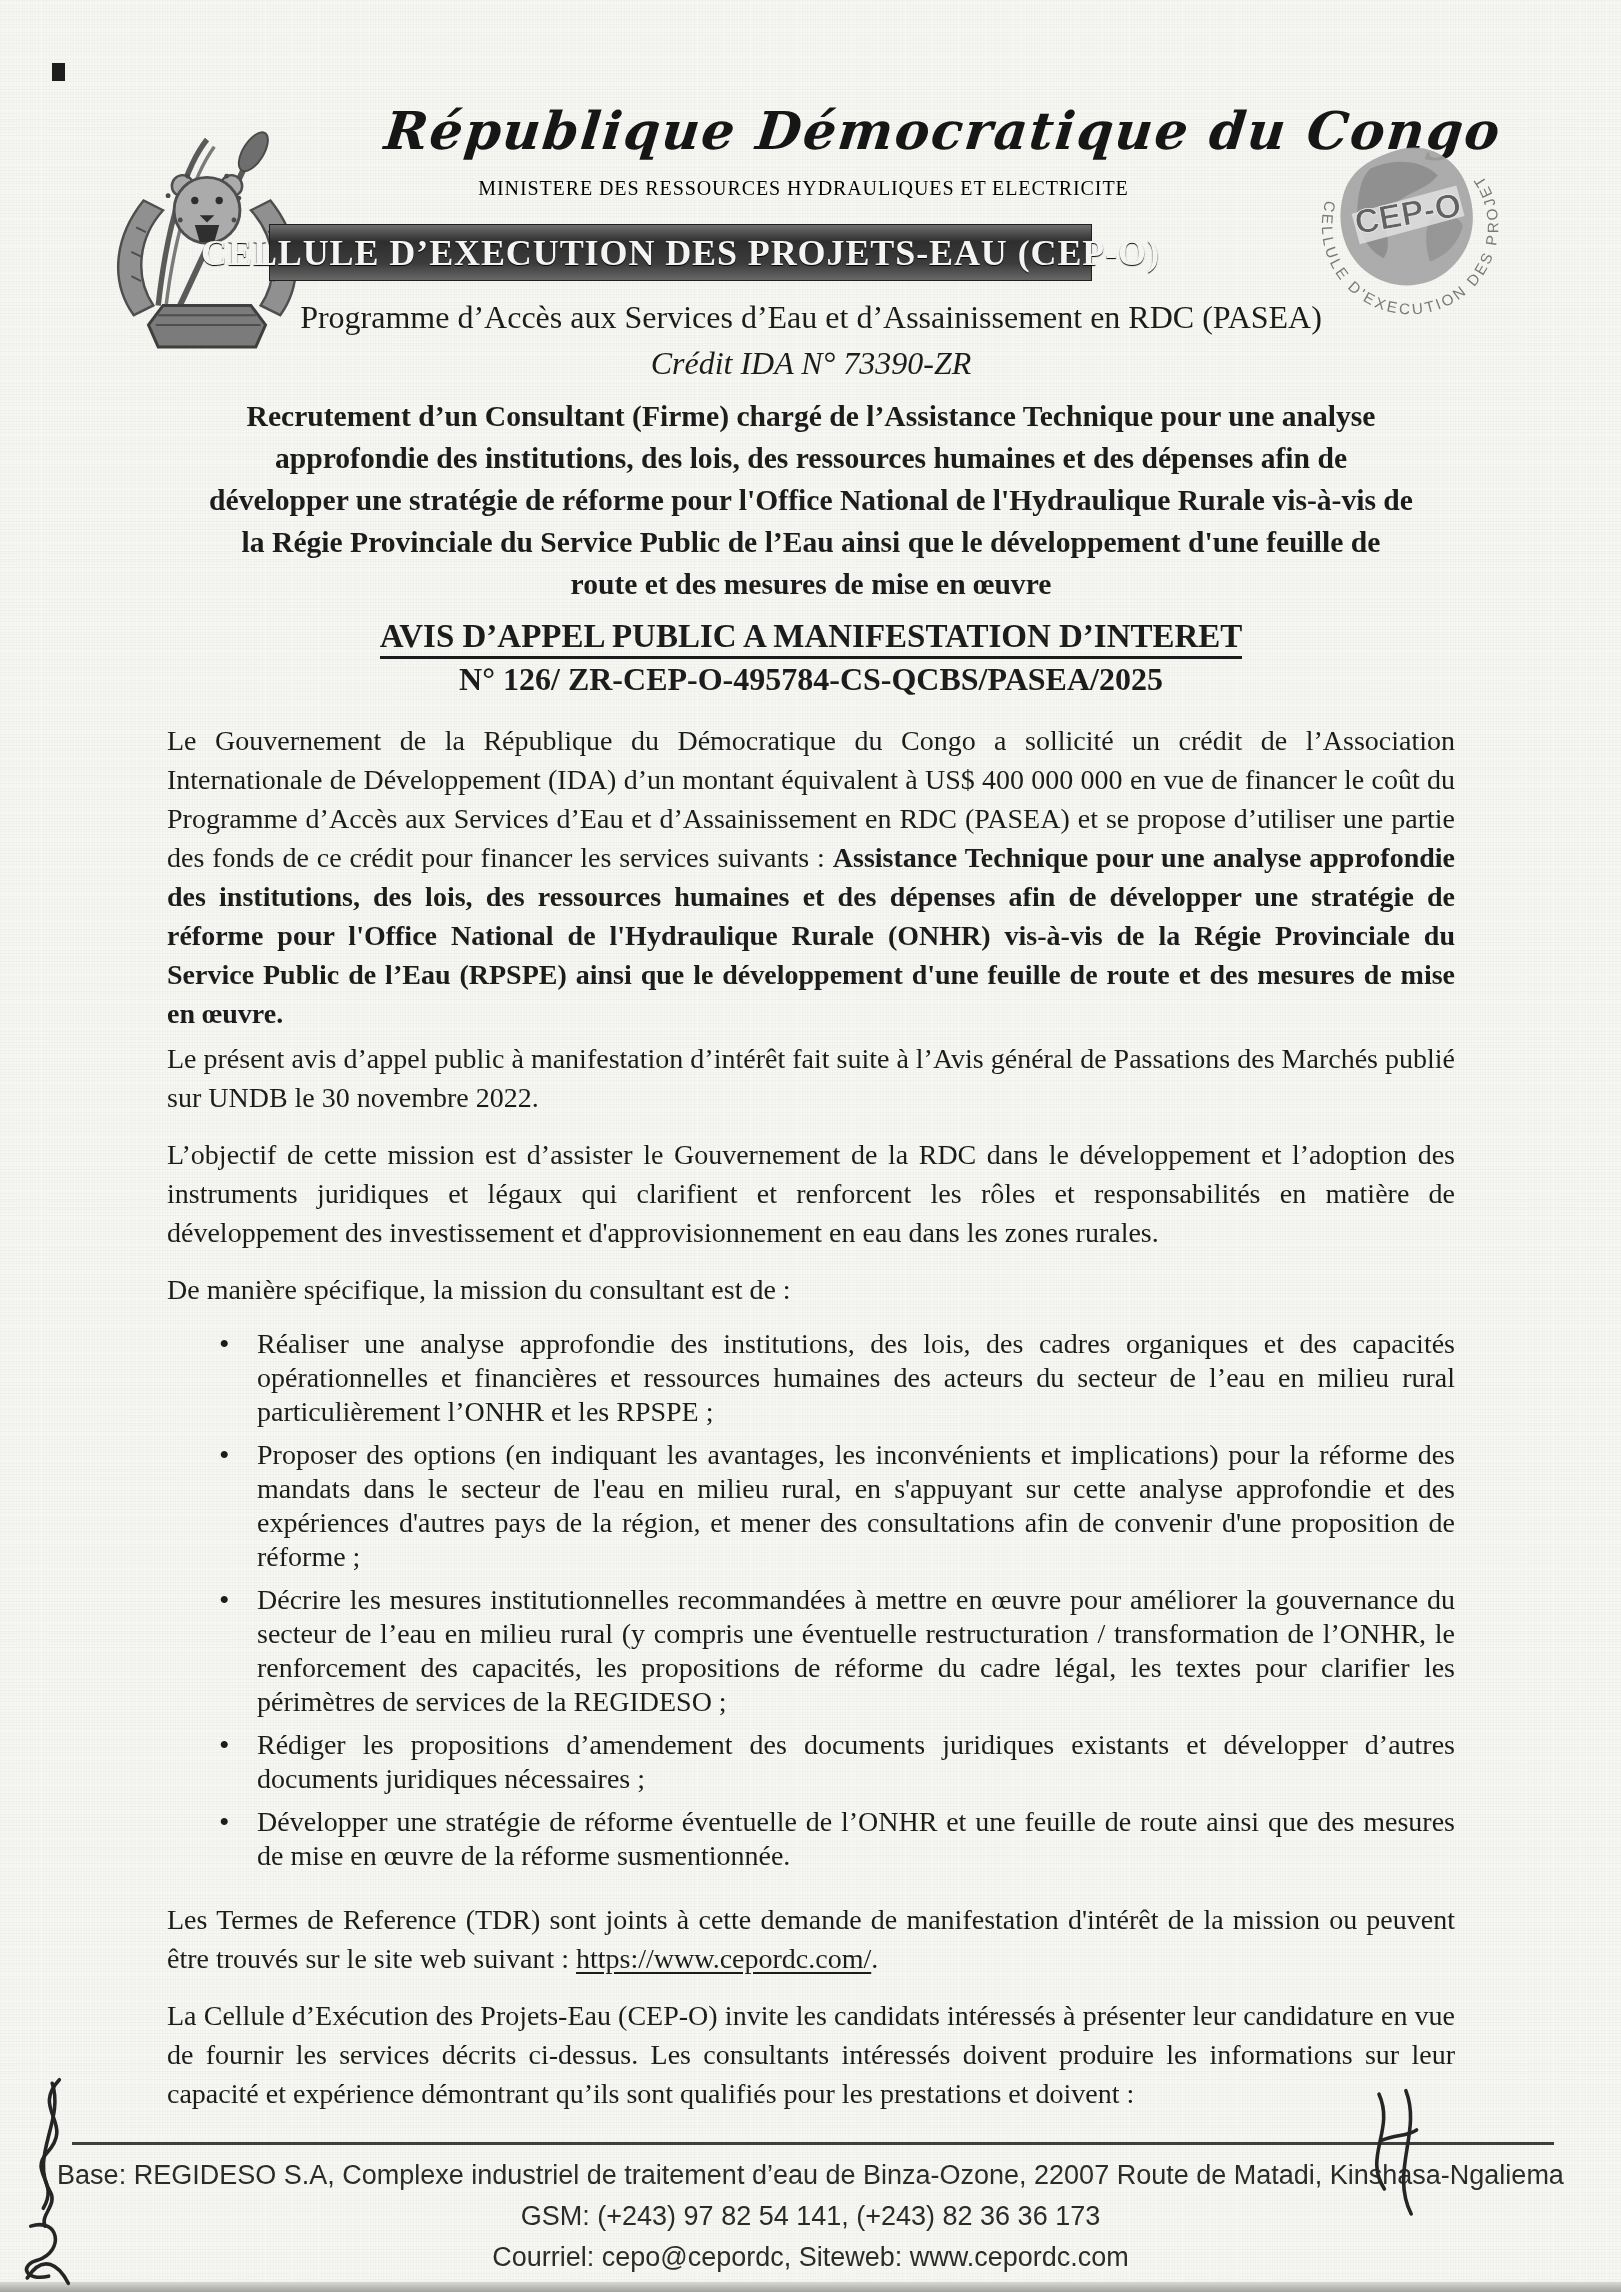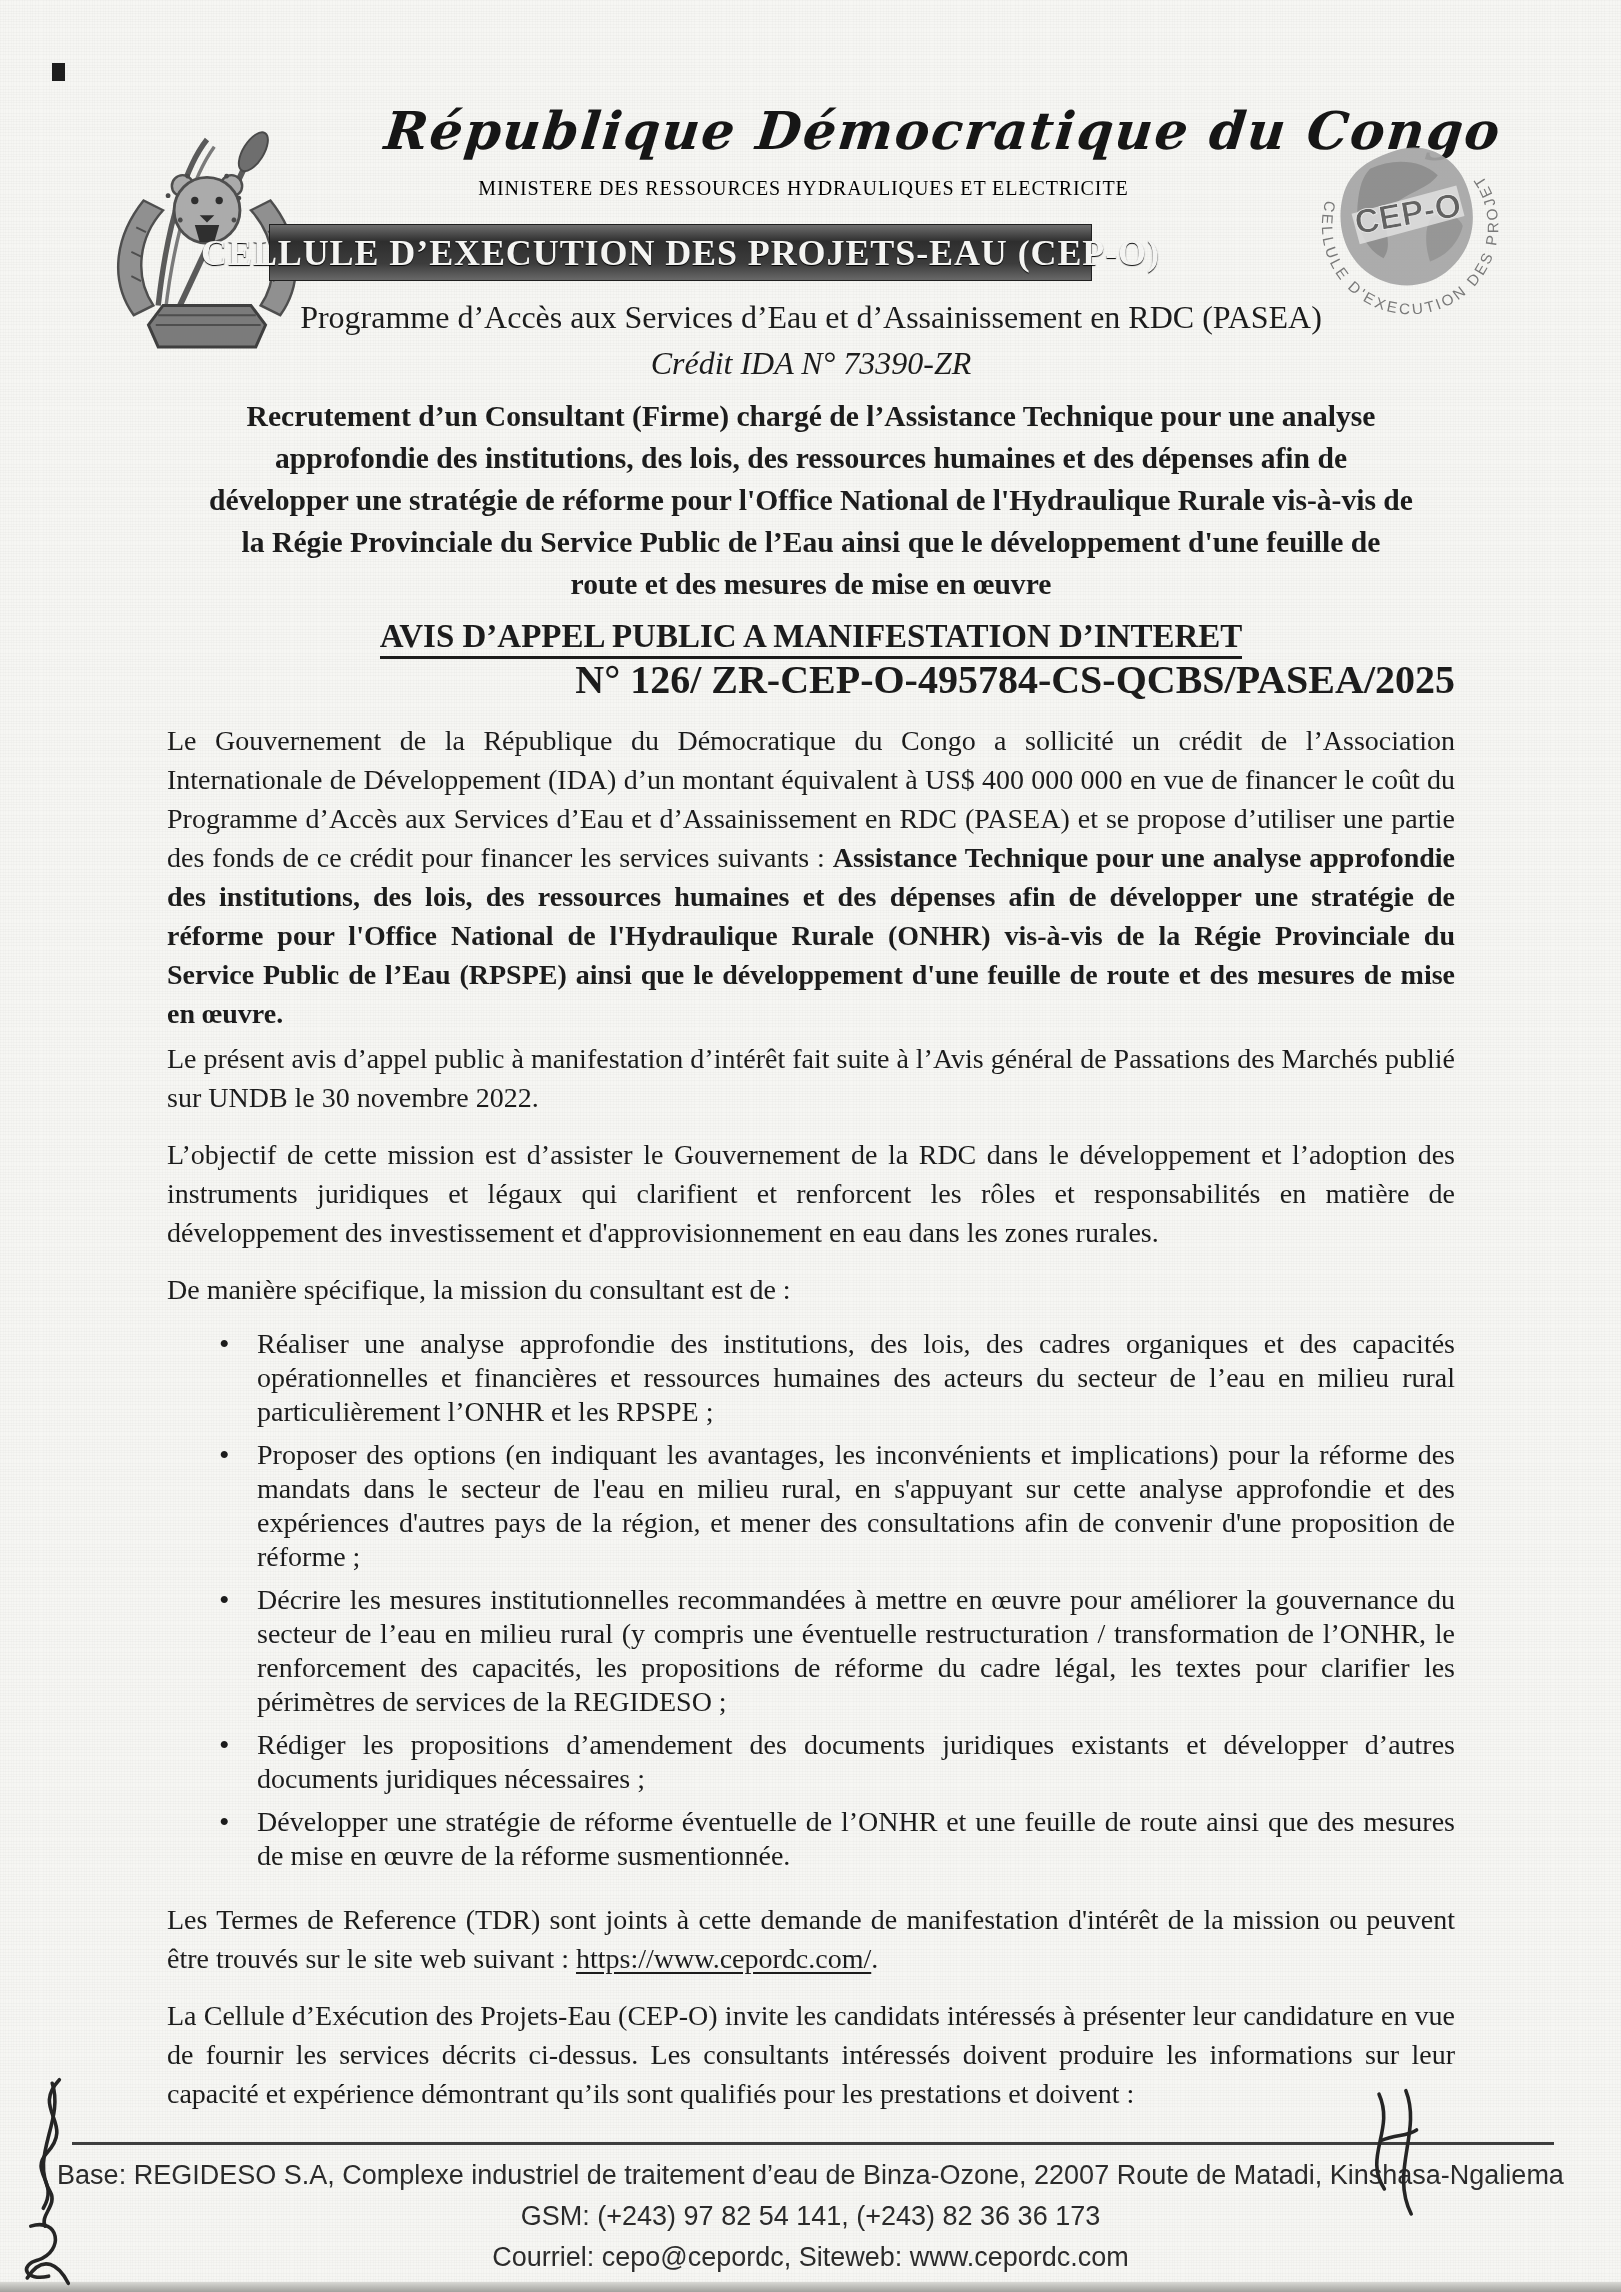--- a/index.html
+++ b/index.html
@@ -52,21 +52,21 @@
   .program-title{text-align:center;font-weight:normal;font-size:32px;line-height:38px;margin:0 0 9px 0;}
   .credit-line{text-align:center;font-style:italic;font-size:32px;line-height:36px;margin:0 0 14.3px 0;}
   .recruitment{
     text-align:center;font-weight:bold;font-size:29.6px;line-height:42px;
     max-width:1205px;margin:0 auto 10.7px auto;
   }
   .avis-title{
     text-align:center;font-weight:bold;font-size:33px;line-height:41px;margin:0 0 1.8px 0;
   }
   .avis-title span{border-bottom:3.6px solid #1c1c1c;padding-bottom:1.8px;}
-  .avis-number{text-align:right;font-weight:bold;font-size:40px;line-height:41px;margin:0 0 21.5px 0;}
+  .avis-number{text-align:center;font-weight:bold;font-size:32px;line-height:41px;margin:0 0 21.5px 0;}
   p.body-par{margin:0 0 18px 0;text-align:justify;}
   p.p1{margin-bottom:6px;}
   .bold{font-weight:bold;}
   .p4{margin-bottom:27px;}
   ul.mission-list{
     margin:0 0 27px 0;padding:0 0 0 52px;list-style:none;
   }
   ul.mission-list li{
     position:relative;margin:0 0 9px 0;padding-left:38px;
     text-align:justify;line-height:34px;

